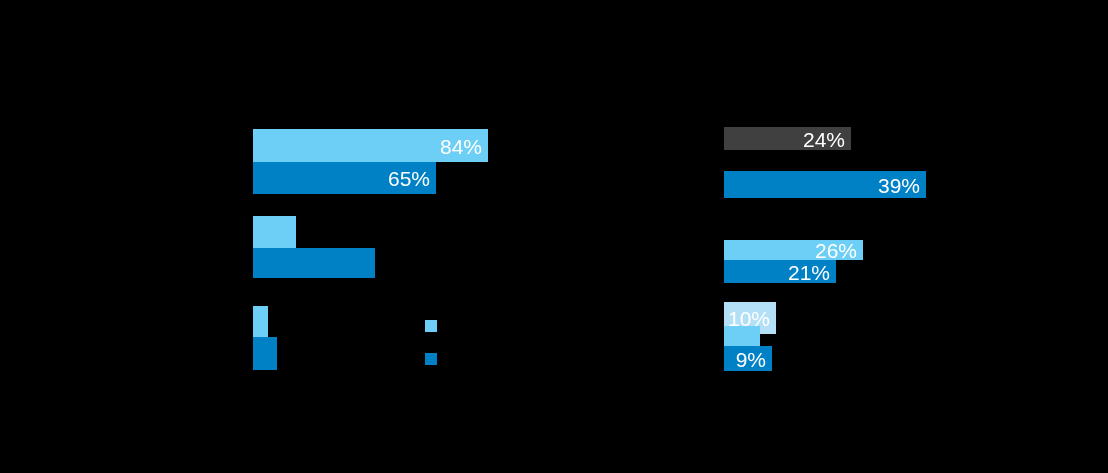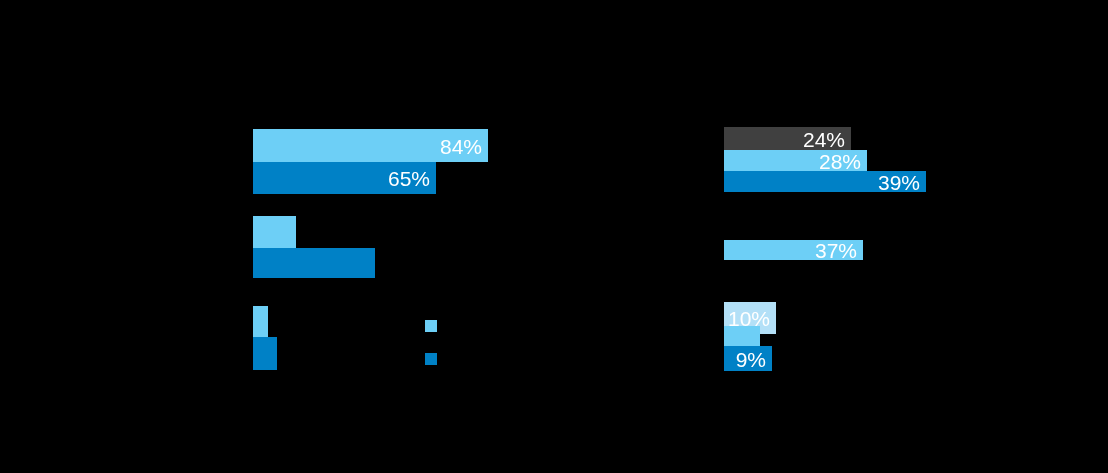--- a/index.html
+++ b/index.html
@@ -104,30 +104,30 @@
   <div class="axis-label" style="left:330px; top:420px;"></div>
 </div>
 
 <div class="panel" id="panel-right">
 
   <div class="panel-title" style="left:170px; top:60px;"></div>
 
   <div class="bar" style="left:170px; top:127px; width:127px; height:23px; background:#404040;">
     <span class="bar-value">24%</span>
   </div>
-  <div class="bar" style="left:170px; top:150px; width:143px; height:21px; background:#6DCFF6;">
-    <span class="bar-value">28%</span>
-  </div>
-  <div class="bar" style="left:170px; top:171px; width:202px; height:21px; background:#0081C6;">
+  <div class="bar" style="left:170px; top:171px; width:202px; height:27px; background:#0081C6;">
     <span class="bar-value">39%</span>
   </div>
   <div class="category-label" style="left:40px; top:152px;"></div>
 
   <div class="bar" style="left:170px; top:240px; width:139px; height:20px; background:#6DCFF6;">
-    <span class="bar-value">37%</span>
+    <span class="bar-value">26%</span>
+  </div>
+  <div class="bar" style="left:170px; top:260px; width:112px; height:23px; background:#0081C6;">
+    <span class="bar-value">21%</span>
   </div>
   <div class="category-label" style="left:40px; top:240px;"></div>
 
   <div class="bar" style="left:170px; top:302px; width:52px; height:32px; background:#B3E0F7;">
     <span class="bar-value">10%</span>
   </div>
   <div class="bar" style="left:170px; top:326px; width:36px; height:20px; background:#6DCFF6;">
     <span class="bar-value hidden-label"></span>
   </div>
   <div class="bar" style="left:170px; top:346px; width:48px; height:25px; background:#0081C6;">

